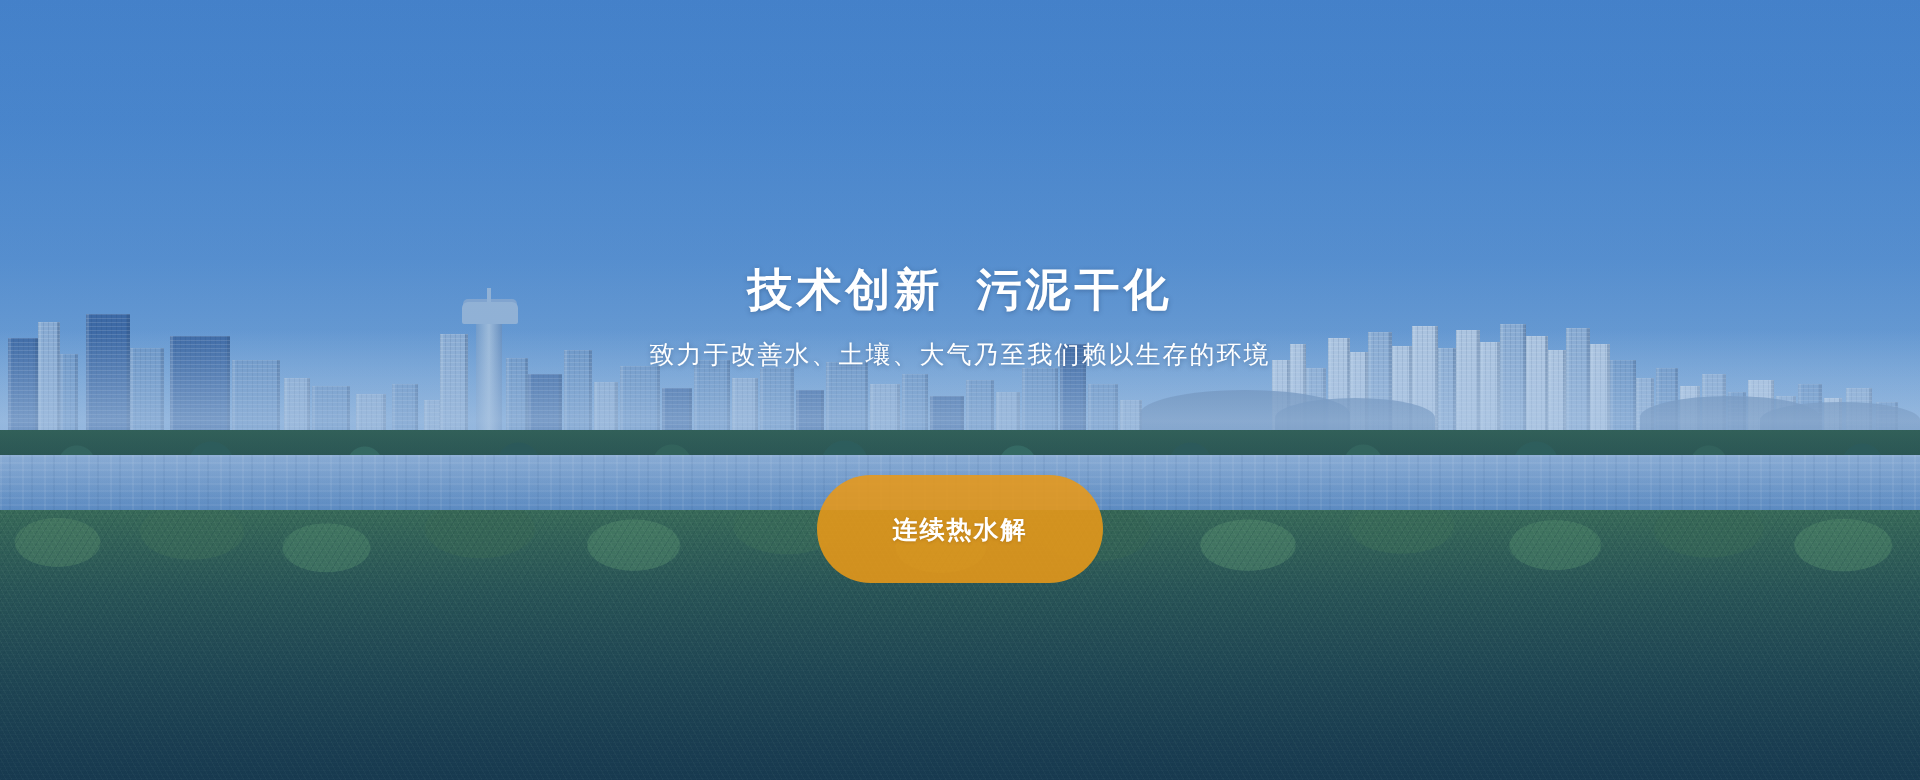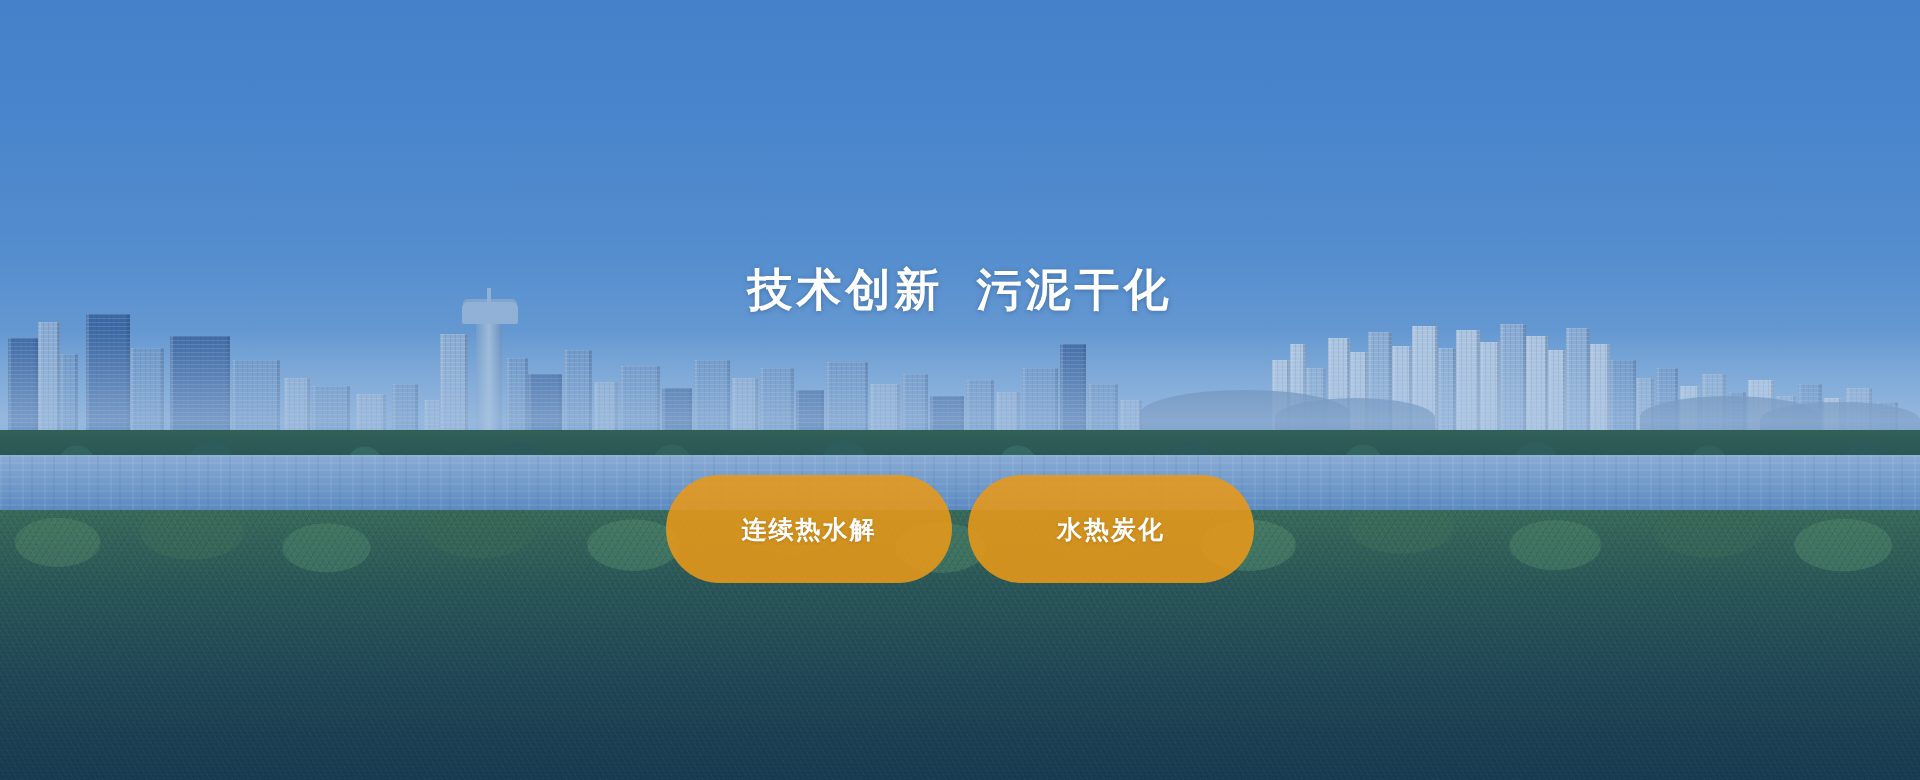--- a/index.html
+++ b/index.html
@@ -305,20 +305,20 @@
 
   <div class="canopy">
     <div class="canopy-texture"></div>
     <div class="canopy-shade"></div>
   </div>
 
   <div class="tint"></div>
 
   <div class="hero-copy">
     <h1 class="hero-title">技术创新  污泥干化</h1>
+    <p class="hero-subtitle">致力于改善水、土壤、大气乃至我们赖以生存的环境</p>
   </div>
 
   <div class="pill-row">
     <div class="pill">连续热水解</div>
-    <div class="pill">水热炭化</div>
   </div>
 
 </div>
 
 </body></html>

